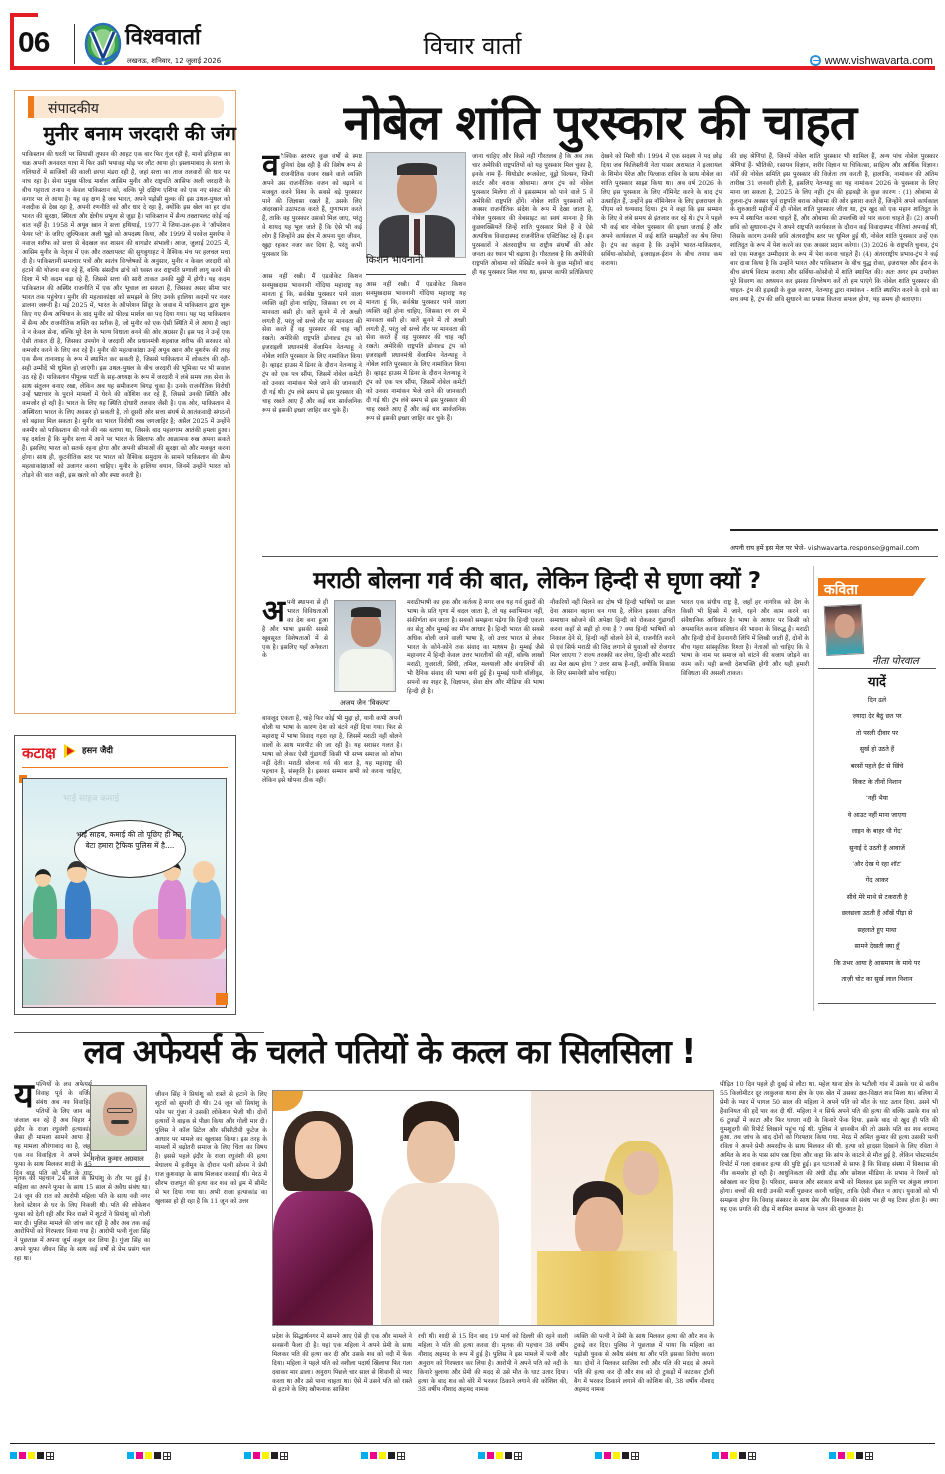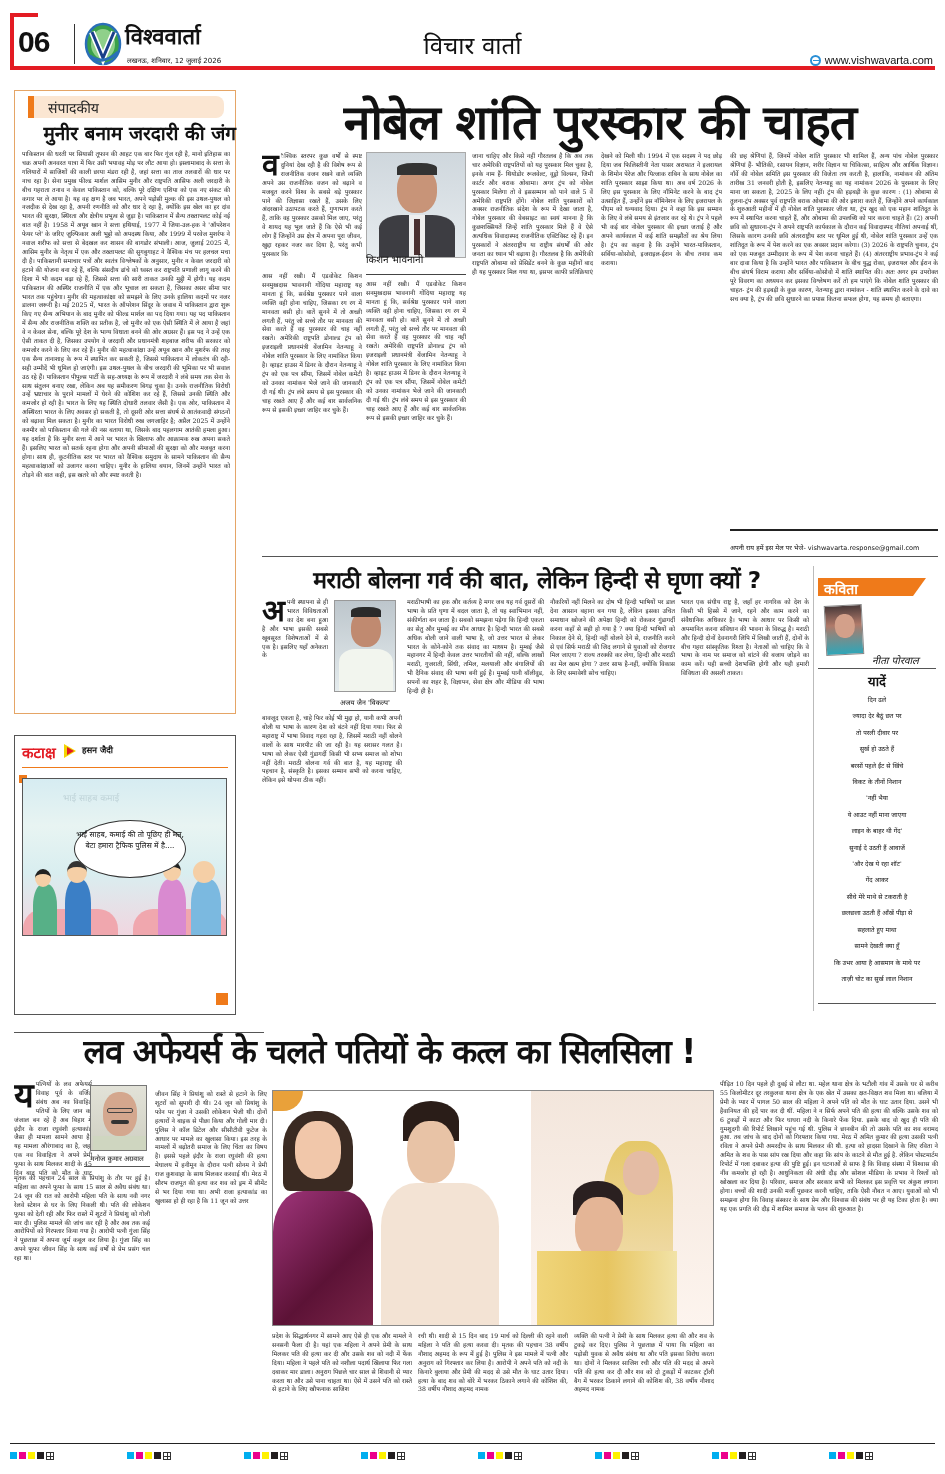--- a/index.html
+++ b/index.html
@@ -27,21 +27,21 @@
   .edit-label-text { left: 48px; top: 98px; font-size: 14px; color: #222; }
   .edit-head { left: 14px; width: 222px; top: 120px; text-align: right; font-size: 19px; font-weight: 700; }
   .edit-body { left: 22px; top: 150px; width: 208px; height: 558px; }
   
   .kat-box { left: 14px; top: 735px; width: 222px; height: 280px; border: 1px solid #555; }
   .kat-label { left: 22px; top: 742px; font-size: 15px; color: #e31b23; font-weight: 700; }
   .kat-arrow { left: 64px; top: 744px; width: 0; height: 0; border-left: 12px solid #f2d500; border-top: 7px solid transparent; border-bottom: 7px solid transparent; }
   .kat-arrow2 { left: 67px; top: 747px; width: 0; height: 0; border-left: 7px solid #e31b23; border-top: 4px solid transparent; border-bottom: 4px solid transparent; }
   .kat-author { left: 82px; top: 744px; font-size: 8.5px; font-weight: 700; }
   .kat-line { left: 22px; top: 767px; width: 206px; height: 1px; background: #ef7a1a; }
-  .cartoon { left: 22px; top: 778px; width: 205px; height: 158px; border: 1px solid #555; background: linear-gradient(#d6ecf2 0%, #e8f4f2 30%, #d9eef0 60%, #f1d6e0 100%); overflow: hidden; }
+  .cartoon { left: 22px; top: 778px; width: 205px; height: 230px; border: 1px solid #555; background: linear-gradient(#d6ecf2 0%, #e8f4f2 30%, #d9eef0 60%, #f1d6e0 100%); overflow: hidden; }
   .cartoon-corner { left: 19px; top: 775px; width: 8px; height: 8px; background: #ef7a1a; }
   .cartoon-corner2 { left: 216px; top: 993px; width: 12px; height: 12px; background: #ef7a1a; }
   .bubble { left: 74px; top: 820px; width: 112px; height: 58px; border: 1px solid #333; border-radius: 50%; background: #fff; text-align: center; font-size: 7.5px; line-height: 11px; padding-top: 8px; }
   .fig { border-radius: 40% 40% 10% 10%; }
   .rule-below-kat { left: 14px; top: 1032px; width: 250px; height: 1px; background: #555; }
   
   .nobel-head { left: 262px; width: 676px; top: 88px; text-align: center; font-size: 48px; font-weight: 700; letter-spacing: -1px; }
   .nobel-col1 { left: 262px; top: 152px; width: 100px; height: 390px; }
   .nobel-photo { left: 366px; top: 152px; width: 100px; height: 106px; background: linear-gradient(#cfd7dd, #e7ecef); border: 1px solid #aaa; overflow: hidden; }
   .nobel-photo-cap { left: 366px; top: 252px; width: 100px; text-align: left; font-size: 10px; }

